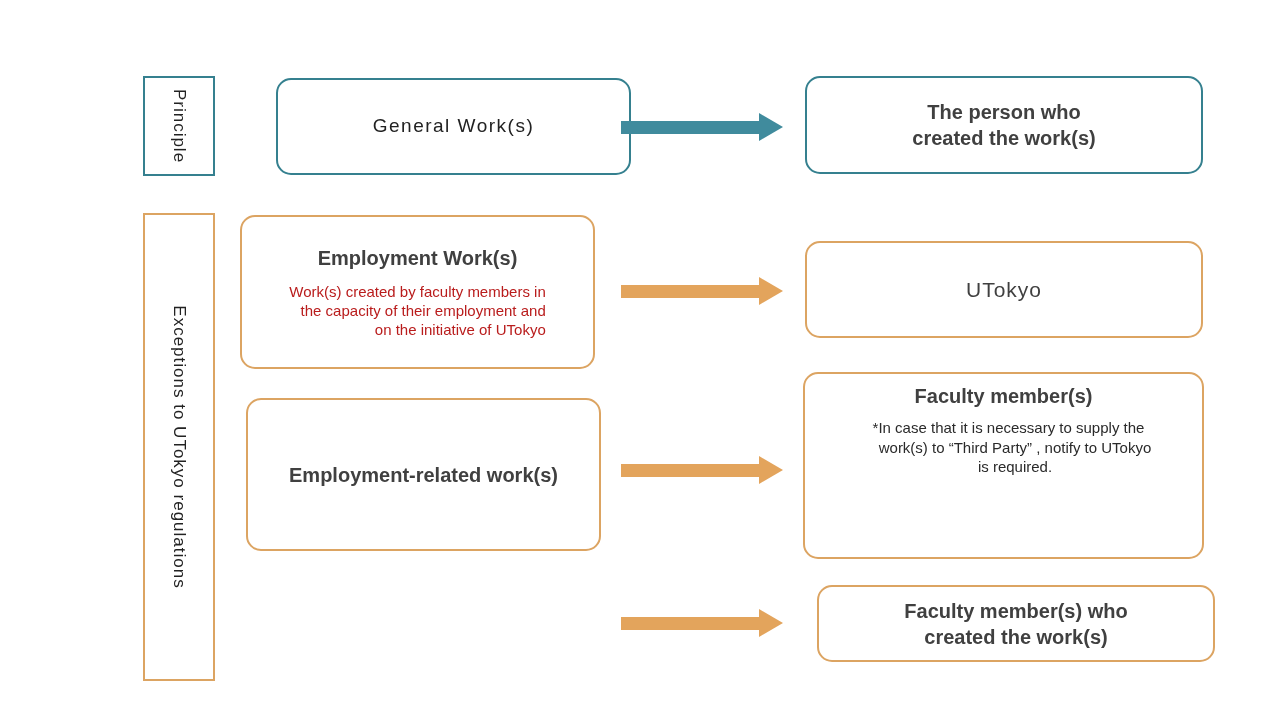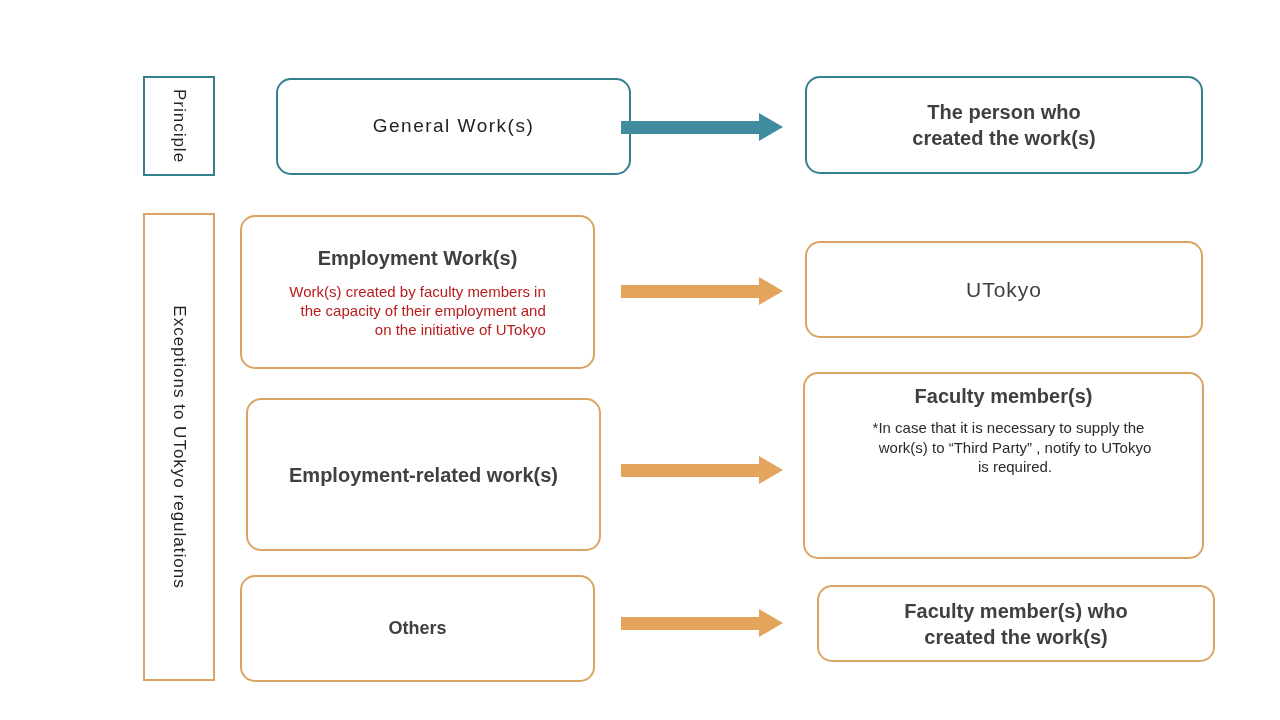--- a/index.html
+++ b/index.html
@@ -162,23 +162,20 @@
   </div>
   <div class="box rounded tgt-3">
     <div class="title">Faculty member(s)</div>
     <div class="notes">
       <div class="note">*In case that it is necessary to supply the
 work(s) to “Third Party” , notify to UTokyo
 is required.</div>
     </div>
   </div>
 
-  <div class="box rounded src-4">
-    <div class="title others-title">Others</div>
-  </div>
   <div class="arrow orange-a arrow-4">
     <div class="shaft"></div>
     <div class="head"></div>
   </div>
   <div class="box rounded tgt-4">
     <div class="title">Faculty member(s) who
 created the work(s)</div>
   </div>
 
 </div>

